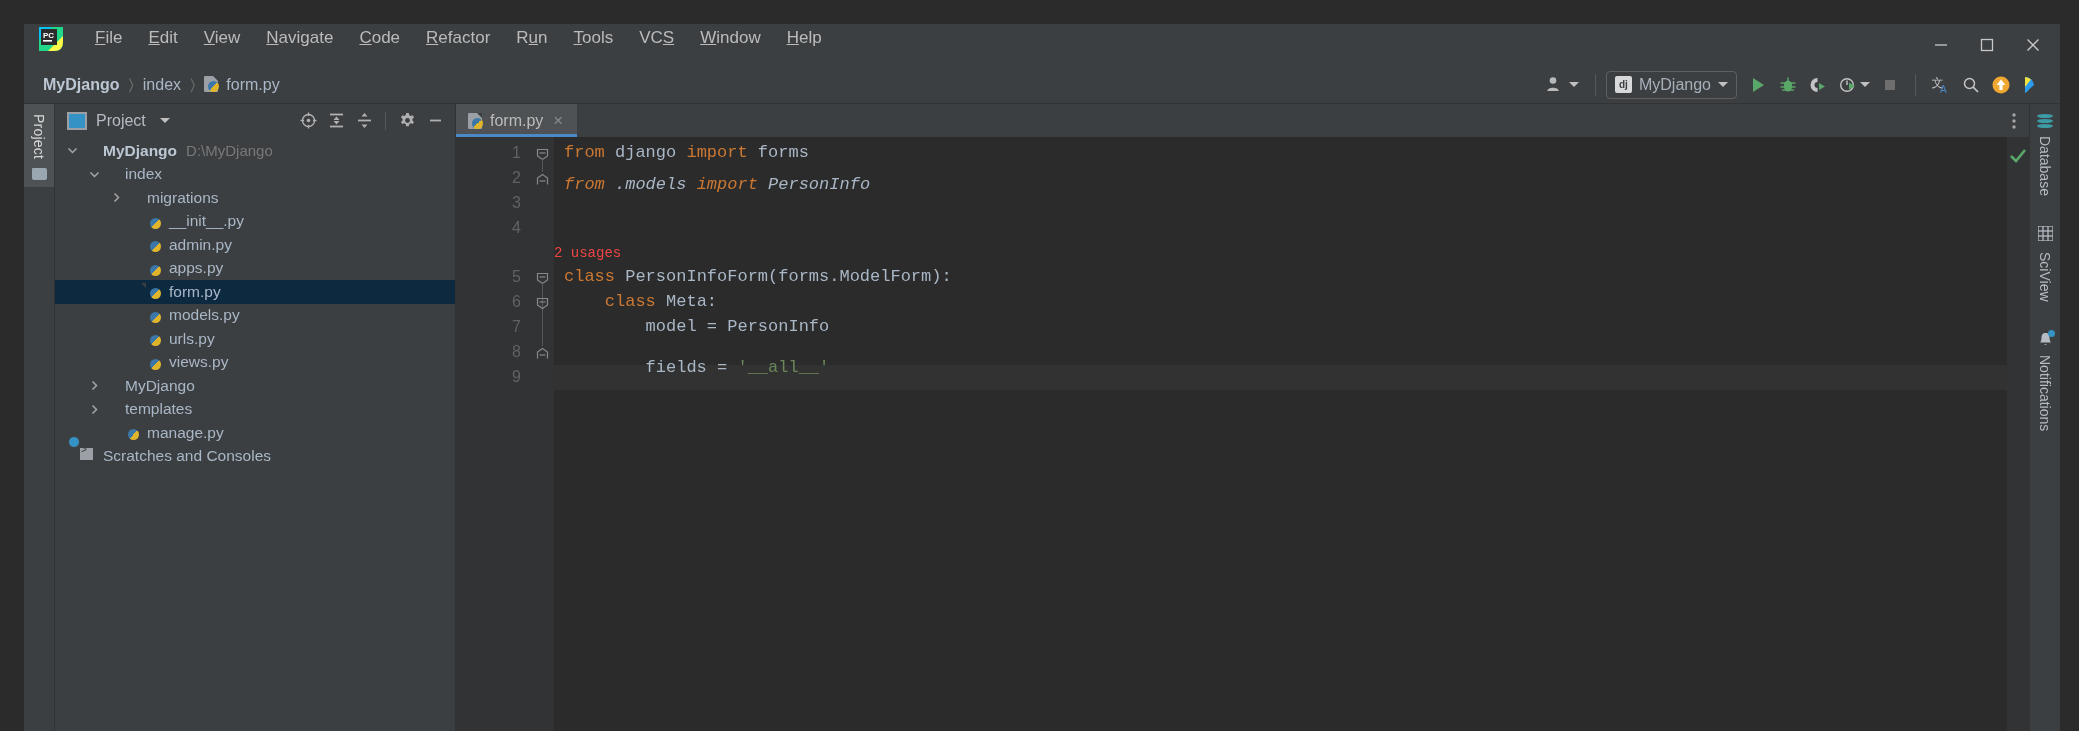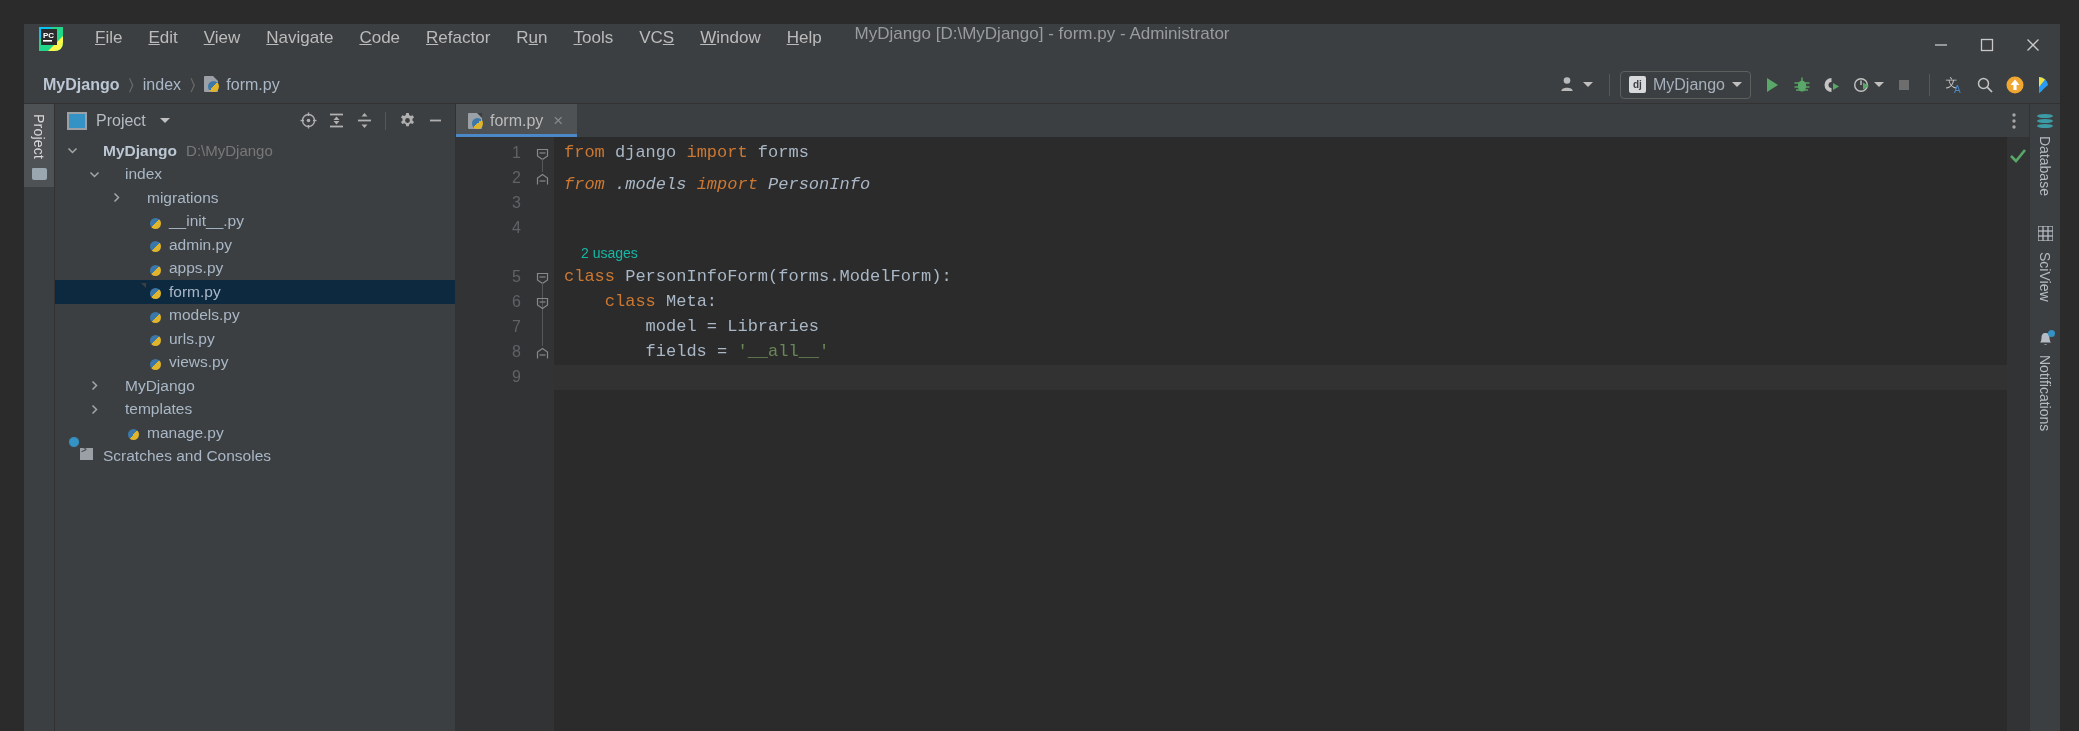--- a/index.html
+++ b/index.html
@@ -28,21 +28,21 @@
 
   
   .navrow{height:37px;background:#3c3f41;display:flex;align-items:center;flex:none;
           border-bottom:1px solid #323232;position:relative;}
   .crumbs{display:flex;align-items:center;padding-left:14px;gap:2px;}
   .crumb{color:#a9b7c6;font-size:16px;padding:2px 5px;white-space:nowrap;}
   .crumb.bold{font-weight:bold;color:#bcc7d4;}
   .crumb-sep{color:#6b6b6b;font-size:16px;padding:0 2px;}
   .crumb-ico{width:16px;height:17px;margin-right:6px;position:relative;flex:none;}
 
-  .tbright{margin-left:auto;display:flex;align-items:center;gap:0;}
+  .tbright{margin-left:auto;display:flex;align-items:center;gap:0;padding-right:14px;}
   .tbsep{width:1px;height:22px;background:#555759;margin:0 10px;}
   .tbbtn{width:30px;height:28px;display:flex;align-items:center;justify-content:center;
          border-radius:3px;}
   .runcfg{display:flex;align-items:center;height:26px;border:1px solid #5e6060;border-radius:4px;
           padding:0 8px;gap:7px;margin-right:6px;}
   .runcfg-label{color:#a6b0bb;font-size:16px;}
   .dj-ico{width:17px;height:17px;background:#d7d9db;border-radius:2px;color:#3c3f41;font-size:10px;
           font-weight:bold;display:flex;align-items:center;justify-content:center;
           font-family:"Liberation Sans",sans-serif;}
   .caret{width:0;height:0;border-left:5px solid transparent;border-right:5px solid transparent;
@@ -119,22 +119,22 @@
   .fold-col{width:23px;flex:none;background:#313335;position:relative;}
   .code{flex:1;position:relative;font-family:"Liberation Mono",monospace;font-size:17px;
         min-width:0;overflow:hidden;}
   .anal{width:22px;flex:none;background:#313335;position:relative;}
 
   .ln{position:absolute;right:10px;color:#606366;font-size:16px;
       font-family:"Liberation Sans",sans-serif;text-align:right;}
   .cl{position:absolute;left:10px;white-space:pre;color:#a9b7c6;}
   .kw{color:#cc7832;}
   .str{color:#6a8759;}
-  .hint{position:absolute;left:27px;color:#14b8a6;font-size:14px;
-        font-family:Liberation Sans, sans-serif;}
+  .hint{position:absolute;left:0;color:#ef4444;font-size:14px;
+        font-family:Liberation Mono, monospace;}
   .curline{position:absolute;left:0;right:0;height:25px;background:#323232;}
   .foldmark{position:absolute;width:13px;height:13px;left:5px;}
   .foldline{position:absolute;left:11px;width:1px;background:#555759;}
 
   
   .rstripe{width:30px;background:#3c3f41;flex:none;display:flex;flex-direction:column;
            align-items:center;padding-top:6px;gap:22px;border-left:1px solid #323232;}
   .rtab{display:flex;flex-direction:column;align-items:center;gap:7px;padding:4px 0;width:30px;}
   .rtab-txt{writing-mode:vertical-rl;color:#b5bcc4;font-size:14px;white-space:nowrap;}
   .bell-badge{position:absolute;right:-1px;top:-1px;width:7px;height:7px;border-radius:50%;
@@ -170,21 +170,20 @@
         <div class="menu-item"><span></span><u>N</u><span>avigate</span></div>
         <div class="menu-item"><span></span><u>C</u><span>ode</span></div>
         <div class="menu-item"><span></span><u>R</u><span>efactor</span></div>
         <div class="menu-item"><span>R</span><u>u</u><span>n</span></div>
         <div class="menu-item"><span></span><u>T</u><span>ools</span></div>
         <div class="menu-item"><span>VC</span><u>S</u><span></span></div>
         <div class="menu-item"><span></span><u>W</u><span>indow</span></div>
         <div class="menu-item"><span></span><u>H</u><span>elp</span></div>
       </div>
 
-      <div class="win-title">MyDjango [D:\MyDjango] - form.py - Administrator</div>
 
       <div class="wctrls">
         <div class="wbtn">
           <svg width="14" height="14">
               <line x1="1" y1="7" x2="13" y2="7" stroke="#c8c8c8" stroke-width="1.3"></line>
             </svg>
         </div>
         <div class="wbtn">
           <svg width="14" height="14">
               <rect x="1.5" y="1.5" width="11" height="11" fill="none" stroke="#c8c8c8" stroke-width="1.3"></rect>
@@ -512,22 +511,22 @@
             </div>
           <div class="code" id="code">
               <div class="curline" style="top: 228px;"></div>
               <div class="hint" style="top: 108px;">2 usages</div>
               <div class="cl" style="top: 6px;"><span class="kw">from</span><span> django </span><span class="kw">import</span><span> forms</span></div>
               <div class="cl" style="top: 38px; font-style: italic;"><span class="kw">from</span><span> .models </span><span class="kw">import</span><span> PersonInfo</span></div>
               <div class="cl" style="top: 56px;"></div>
               <div class="cl" style="top: 81px;"></div>
               <div class="cl" style="top: 130px;"><span class="kw">class</span><span> PersonInfoForm(forms.ModelForm):</span></div>
               <div class="cl" style="top: 155px;"><span>    </span><span class="kw">class</span><span> Meta:</span></div>
-              <div class="cl" style="top: 180px;"><span>        model = Libraries</span></div>
-              <div class="cl" style="top: 205px; text-align: right;"><span>        fields = </span><span class="str">'__all__'</span></div>
+              <div class="cl" style="top: 180px;"><span>        model = PersonInfo</span></div>
+              <div class="cl" style="top: 221px; text-align: right;"><span>        fields = </span><span class="str">'__all__'</span></div>
               <div class="cl" style="top: 230px;"></div>
             </div>
           <div class="anal">
             <svg width="20" height="20" style="position:absolute;left:1px;top:9px;" viewBox="0 0 20 20">
               <path d="M3 10 L8 15 L17 4" fill="none" stroke="#59a869" stroke-width="2.6"></path>
             </svg>
           </div>
         </div>
       </div>
 

